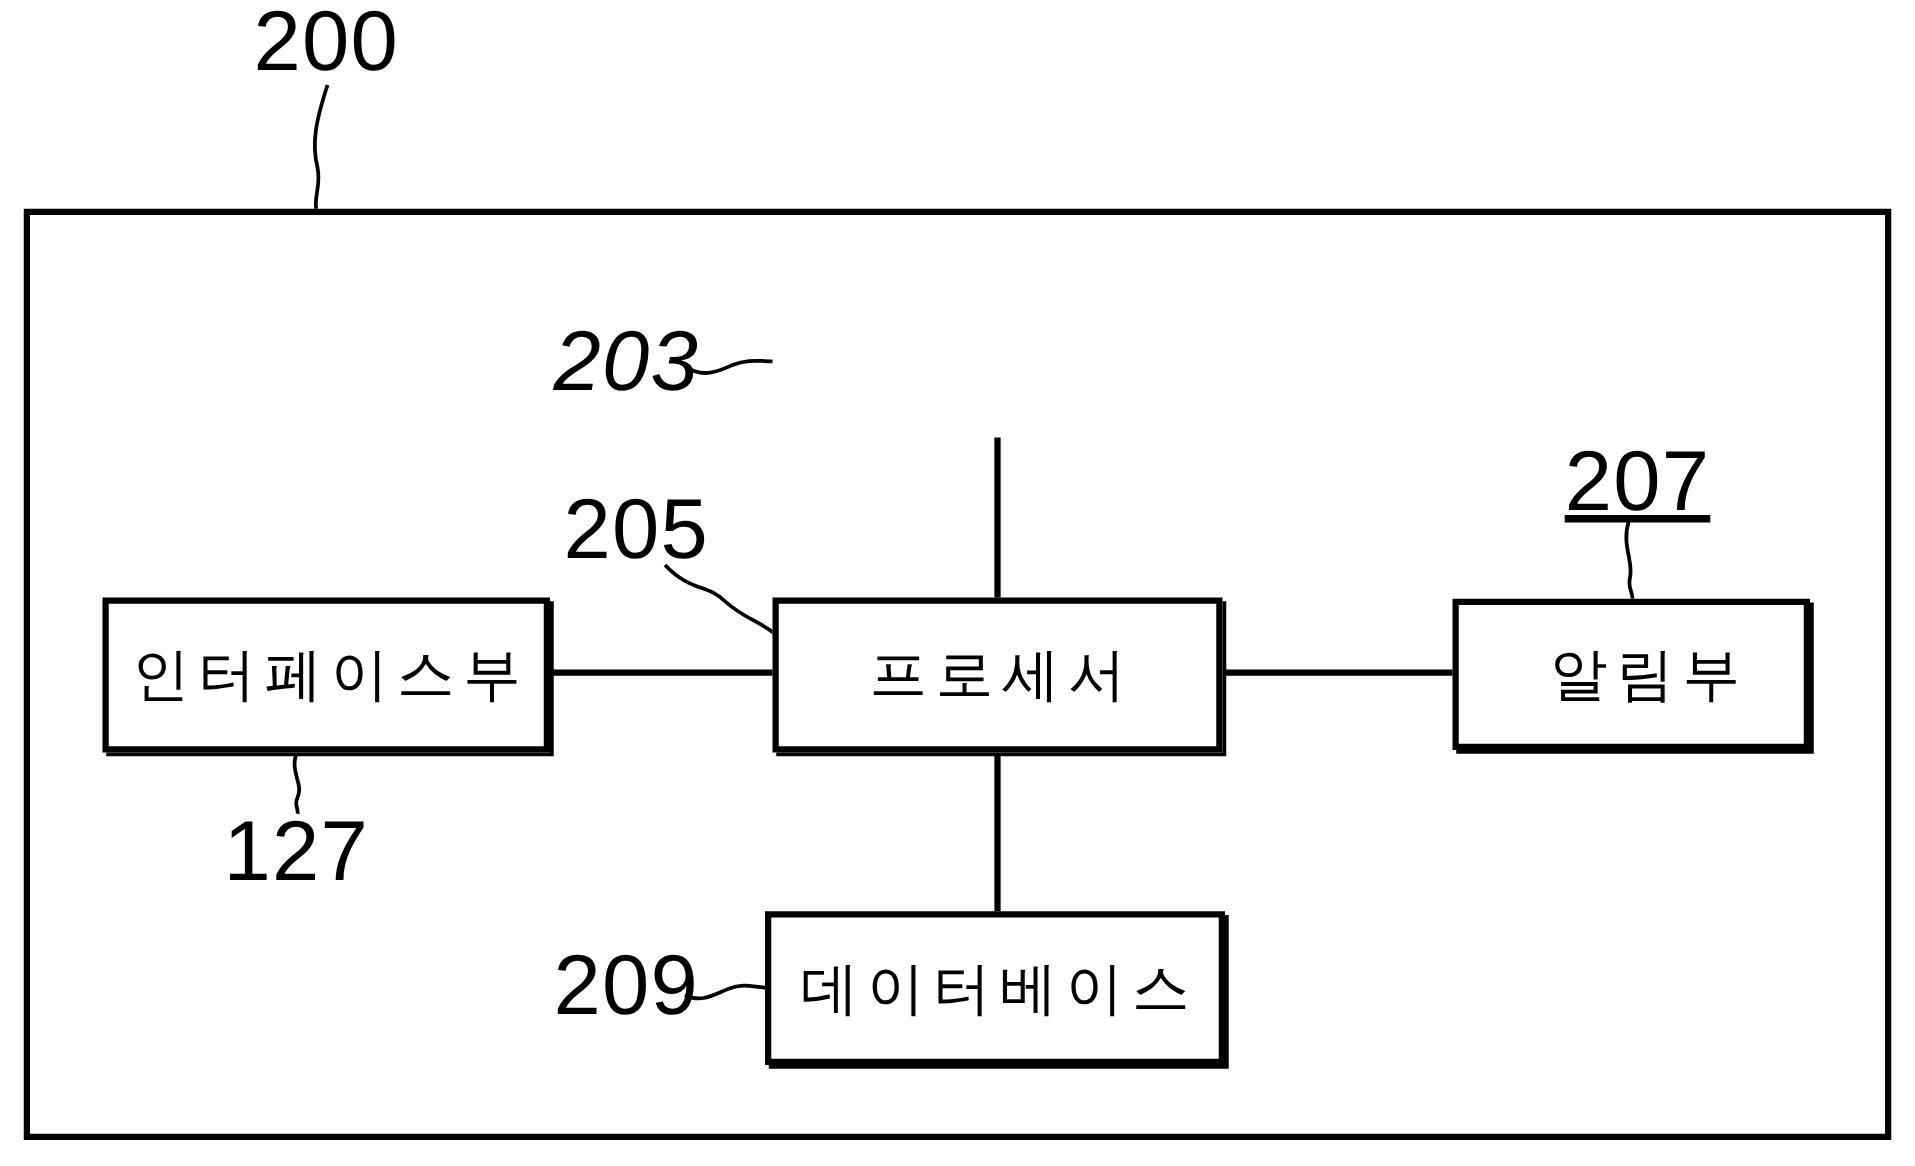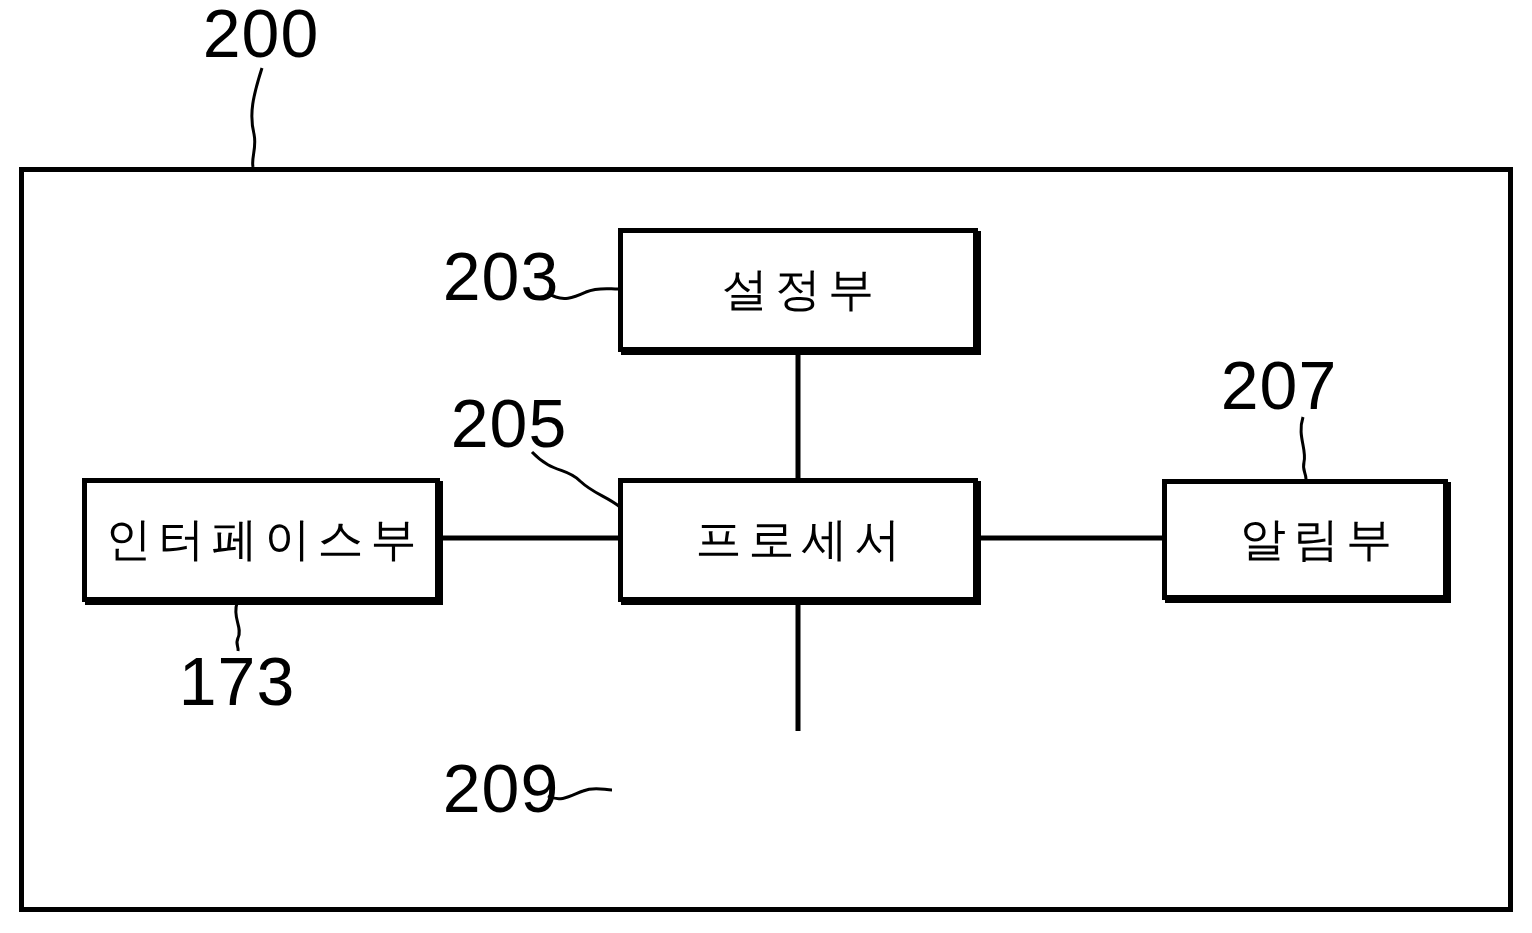--- a/index.html
+++ b/index.html
@@ -57,23 +57,23 @@
   .block-database     { left: 612px; top: 729px; width: 368px; height: 123px; }
   .ref-label {
     position: absolute;
     transform: translate(-50%, -50%);
     font-size: 68px;
     letter-spacing: 1px;
     white-space: nowrap;
     color: #000000;
   }
   .ref-200 { left: 261px;  top: 33px;  }
-  .ref-203 { left: 501px;  top: 276px; }
+  .ref-203 { left: 501px;  top: 289px; font-style: italic; }
   .ref-205 { left: 509px;  top: 423px; }
-  .ref-207 { left: 1279px; top: 385px; }
+  .ref-207 { left: 1310px; top: 385px; text-decoration: underline; }
   .ref-201 { left: 237px;  top: 681px; }
   .ref-209 { left: 501px;  top: 788px; }
 </style>
 </head>
 <body>
 
 <div class="canvas">
 
   <svg class="connector-layer" viewBox="0 0 1532 933" xmlns="http://www.w3.org/2000/svg">
 
@@ -85,37 +85,37 @@
     <path d="M262,68 C253,96 249,114 254,134 C257,148 251,158 253,167" fill="none" stroke="#000000" stroke-width="3"></path>
     <path d="M548,293 C562,303 575,297 586,292 C598,287 608,289 618,289" fill="none" stroke="#000000" stroke-width="3"></path>
     <path d="M532,452 C553,474 566,467 580,481 C594,494 606,496 620,507" fill="none" stroke="#000000" stroke-width="3"></path>
     <path d="M1303,417 C1297,436 1307,449 1304,462 C1302,470 1306,473 1306,479" fill="none" stroke="#000000" stroke-width="3"></path>
     <path d="M237,603 C232,618 243,627 238,638 C235,644 239,647 238,651" fill="none" stroke="#000000" stroke-width="3"></path>
     <path d="M548,796 C561,803 572,795 583,791 C595,786 604,790 612,790" fill="none" stroke="#000000" stroke-width="3"></path>
   </svg>
 
   <div class="outer-box"></div>
 
-  <div class="block block-settings">
-    <span class="block-label">설정부</span>
-  </div>
 
   <div class="block block-processor">
     <span class="block-label">프로세서</span>
   </div>
 
   <div class="block block-interface">
     <span class="block-label">인터페이스부</span>
   </div>
 
   <div class="block block-notification">
     <span class="block-label">알림부</span>
   </div>
 
+  <div class="block block-database">
+    <span class="block-label">데이터베이스</span>
+  </div>
 
   <div class="ref-label ref-200">200</div>
   <div class="ref-label ref-203">203</div>
   <div class="ref-label ref-205">205</div>
   <div class="ref-label ref-207">207</div>
-  <div class="ref-label ref-201">173</div>
+  <div class="ref-label ref-201">127</div>
   <div class="ref-label ref-209">209</div>
 
 </div>
 
 </body></html>

